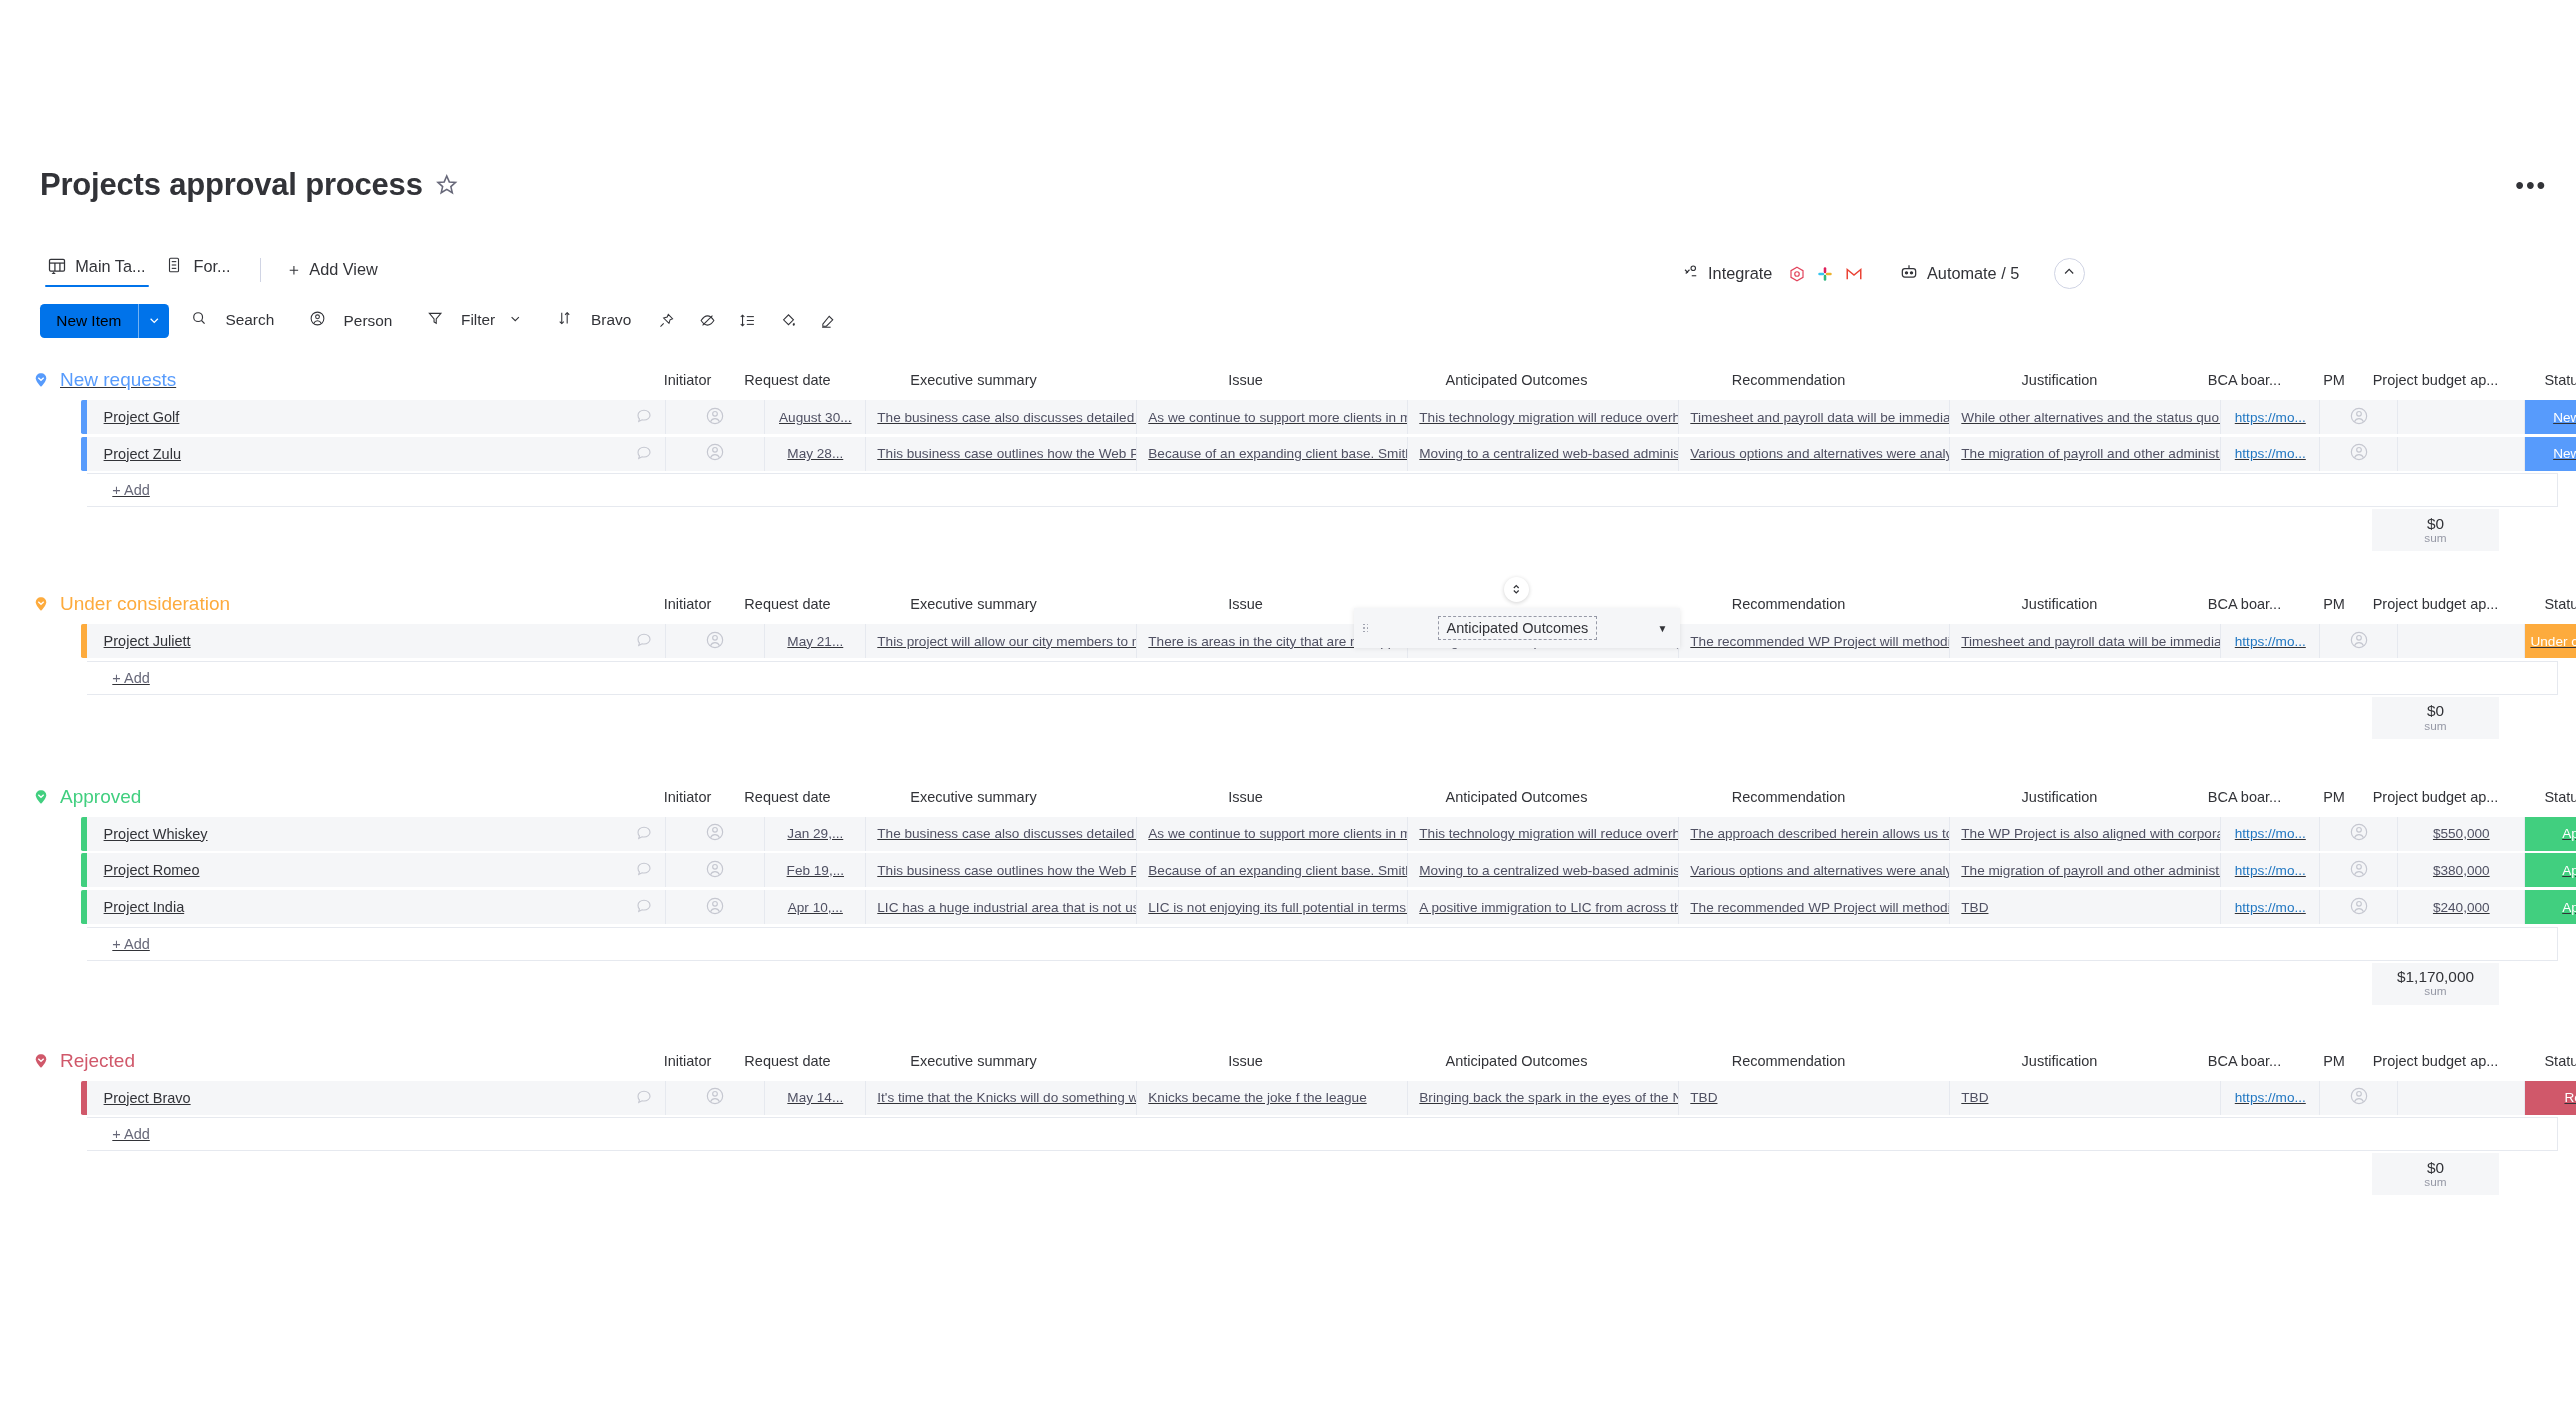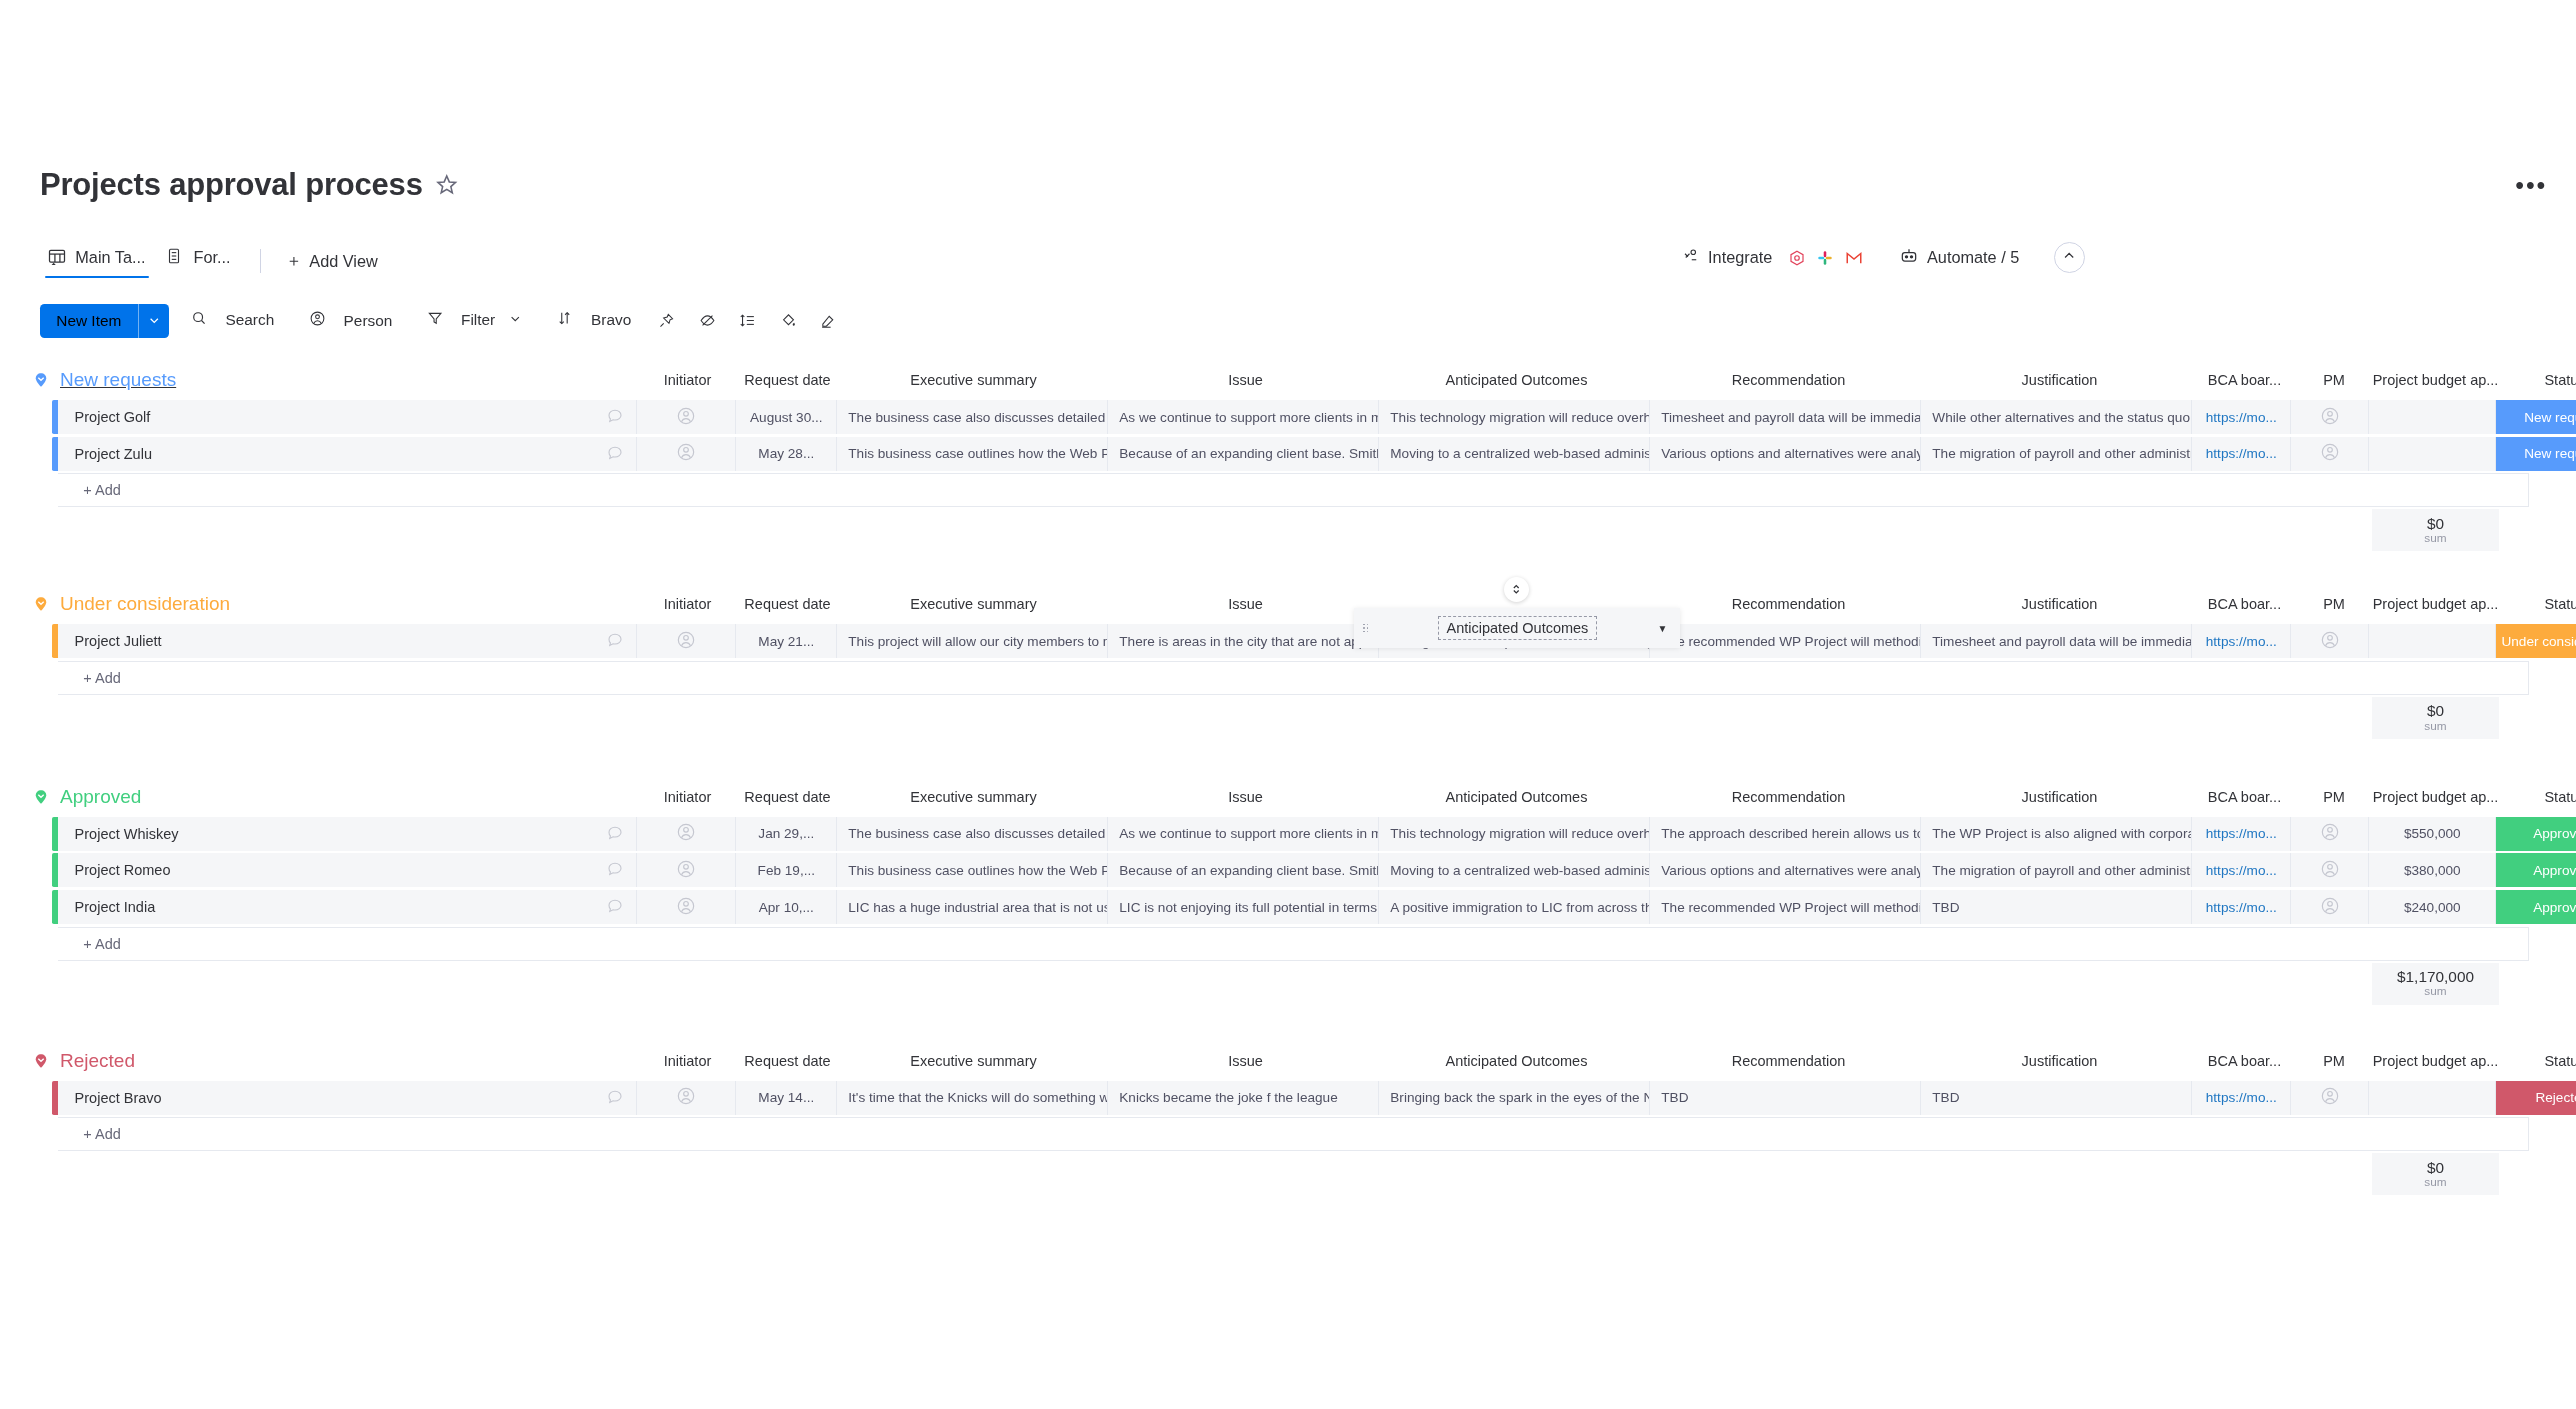--- a/index.html
+++ b/index.html
@@ -15,21 +15,21 @@
 
   
   .board-header { position:absolute; left:40px; top:167px; display:flex; align-items:center; gap:12.7px; }
   .board-title { font-size:31px; font-weight:bold; color:#323338; letter-spacing:-0.2px; }
   .star-icon { width:23.5px; height:23.5px; color:#676879; display:flex; align-items:center; justify-content:center; }
   .star-icon svg { width:23.5px; height:23.5px; }
 
   .kebab { position:absolute; right:29px; top:181px; font-size:25px; letter-spacing:1.8px; color:#323338; line-height:9px; cursor:pointer; }
 
   
-  .tabs-row { position:absolute; left:0; top:242px; width:2110px; height:47px; display:flex; align-items:flex-start; }
+  .tabs-row { position:absolute; left:0; top:242px; width:2110px; height:47px; display:flex; align-items:flex-end; }
   .tabs-left { display:flex; align-items:center; padding-left:40px; gap:0px; }
   .tab { display:flex; align-items:center; gap:8.1px; padding:5.4px 12.7px 12.7px 7.2px; font-size:16.3px; color:#323338; cursor:pointer; position:relative; }
   .tab .ticon { width:20px; height:20px; color:#323338; display:block; }
   .tab.active { font-weight:normal; }
   .tab.active::after { content:""; position:absolute; left:5.4px; right:9px; bottom:1.8px; height:2.7px; background:#0073ea; border-radius:1.8px; }
   .tab-divider { width:0.9px; height:23.5px; background:#d0d4e4; margin:0 16.3px; }
   .addview { display:flex; align-items:center; gap:7.2px; font-size:16.3px; color:#323338; cursor:pointer; padding:3.6px 9px; }
 
   .tabs-right { margin-left:auto; display:flex; align-items:center; gap:12.7px; padding-right:25px; }
   .integrate { display:flex; align-items:center; gap:8.1px; font-size:16.3px; color:#323338; cursor:pointer; }
@@ -50,21 +50,21 @@
 
   
   .board { position:absolute; left:0; top:360px; width:2576px; }
   .group { position:relative; margin-bottom:0; }
 
   .group-head { display:flex; align-items:center; height:40px; padding-left:31px; }
   .group-collapse { width:20px; height:20px; display:flex; align-items:center; justify-content:center; margin-right:9px; }
   .group-title { font-size:19px; font-weight:normal; }
   .col-head { font-size:14.5px; color:#323338; text-align:center; display:flex; align-items:center; justify-content:center; height:40px; }
 
-  .rows { padding-left:52px; }
+  .rows { padding-left:81px;text-decoration:underline; }
   .row { display:flex; align-items:stretch; height:34px; margin-bottom:2.7px; position:relative; }
   .row-color { width:6.3px; flex:0 0 6.3px; border-radius:1.8px 0 0 1.8px; }
   .cell { background:#f5f6f8; border-right:0.9px solid #e6e9ef; display:flex; align-items:center; justify-content:center; font-size:13.6px; color:#505163; overflow:hidden; white-space:nowrap; }
   .cell.name { justify-content:flex-start; padding-left:16.3px; color:#323338; font-size:14.5px; position:relative; }
   .cell.text { justify-content:flex-start; padding-left:11px; }
   .cell.link { color:#1f76c2; }
   .cell.status { color:#fff; font-size:13.6px; border-right:none; }
   .chat-ic { position:absolute; right:12.7px; top:50%; transform:translateY(-50%); color:#c5c7d0; }
   .person-ic { color:#c5c7d0; }
 

